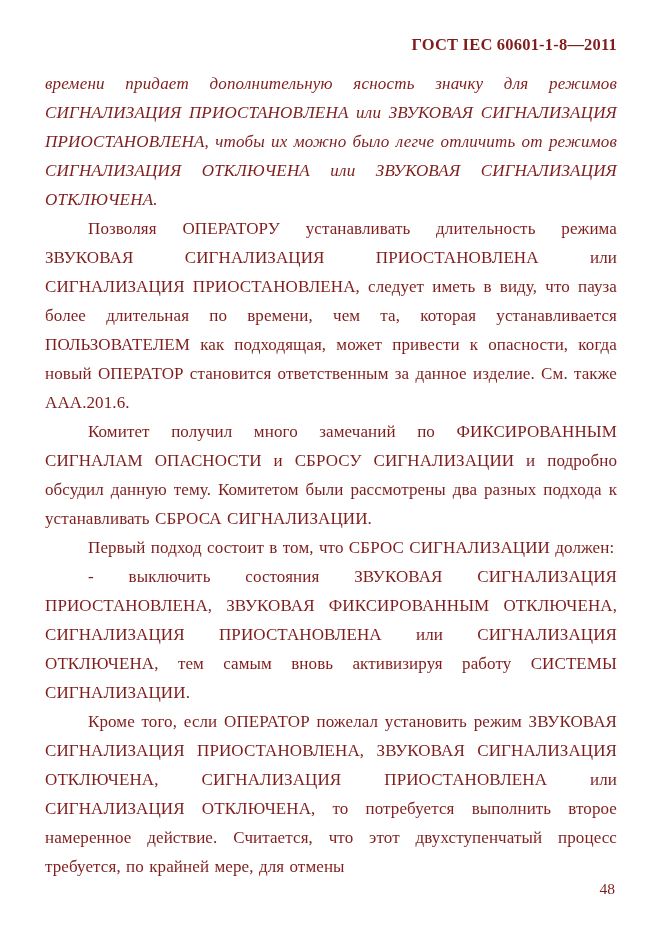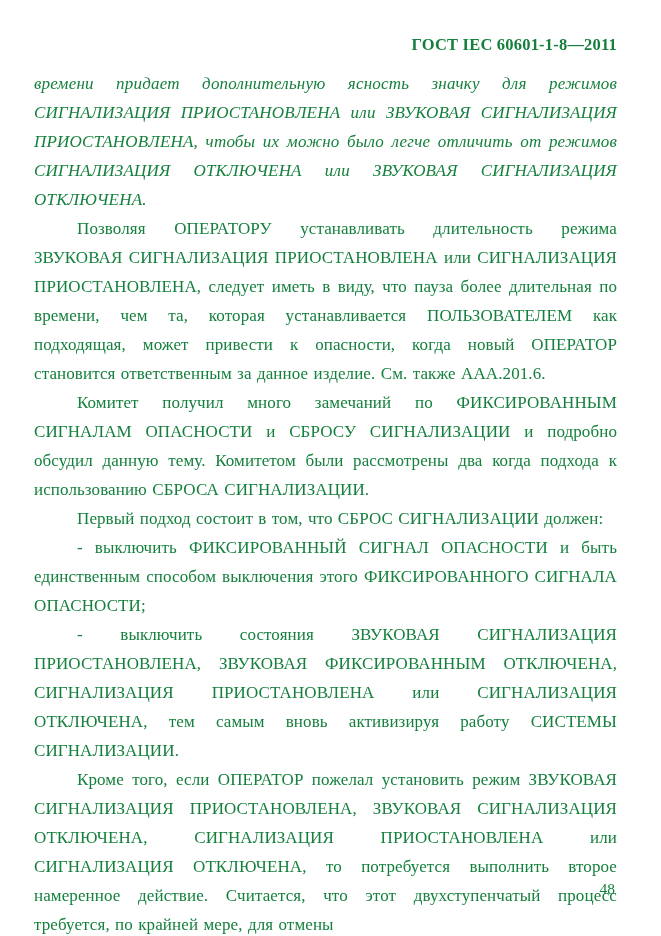--- a/index.html
+++ b/index.html
@@ -7,23 +7,23 @@
     padding: 0;
     background: #ffffff;
   }
   .page {
     position: relative;
     width: 661px;
     height: 936px;
     margin: 0 auto;
     background: #ffffff;
     box-sizing: border-box;
-    padding: 34px 44px 0 34px;
+    padding: 34px 44px 0 45px;
     font-family: "Liberation Serif", "DejaVu Serif", serif;
-    color: #15803d;
+    color: #7f1d1d;
     overflow: hidden;
   }
   .doc-header {
     text-align: right;
     font-weight: bold;
     font-size: 16.5px;
     line-height: 22px;
     margin: 0 0 13px 0;
     letter-spacing: 0.2px;
   }
@@ -62,25 +62,24 @@
 
   <div class="doc-header">ГОСТ IEC 60601-1-8—2011</div>
 
   <div class="content">
 
     <p class="lead-italic">времени придает дополнительную ясность значку для режимов СИГНАЛИЗАЦИЯ ПРИОСТАНОВЛЕНА или ЗВУКОВАЯ СИГНАЛИЗАЦИЯ ПРИОСТАНОВЛЕНА, чтобы их можно было легче отличить от режимов СИГНАЛИЗАЦИЯ ОТКЛЮЧЕНА или ЗВУКОВАЯ СИГНАЛИЗАЦИЯ ОТКЛЮЧЕНА.</p>
 
     <p class="indent">Позволяя ОПЕРАТОРУ устанавливать длительность режима ЗВУКОВАЯ СИГНАЛИЗАЦИЯ ПРИОСТАНОВЛЕНА или СИГНАЛИЗАЦИЯ ПРИОСТАНОВЛЕНА, следует иметь в виду, что пауза более длительная по времени, чем та, которая устанавливается ПОЛЬЗОВАТЕЛЕМ как подходящая, может привести к опасности, когда новый ОПЕРАТОР становится ответственным за данное изделие. См. также ААА.201.6.</p>
 
 
-    <p class="indent">Комитет получил много замечаний по ФИКСИРОВАННЫМ СИГНАЛАМ ОПАСНОСТИ и СБРОСУ СИГНАЛИЗАЦИИ и подробно обсудил данную тему. Комитетом были рассмотрены два когда подхода к использованию СБРОСА СИГНАЛИЗАЦИИ.</p>
+    <p class="indent">Комитет получил много замечаний по ФИКСИРОВАННЫМ СИГНАЛАМ ОПАСНОСТИ и СБРОСУ СИГНАЛИЗАЦИИ и подробно обсудил данную тему. Комитетом были рассмотрены два разных подхода к устанавливать СБРОСА СИГНАЛИЗАЦИИ.</p>
 
     <p class="indent">Первый подход состоит в том, что СБРОС СИГНАЛИЗАЦИИ должен:</p>
 
-    <p class="indent">- выключить ФИКСИРОВАННЫЙ СИГНАЛ ОПАСНОСТИ и быть единственным способом выключения этого ФИКСИРОВАННОГО СИГНАЛА ОПАСНОСТИ;</p>
 
 
     <p class="indent">- выключить состояния ЗВУКОВАЯ СИГНАЛИЗАЦИЯ ПРИОСТАНОВЛЕНА, ЗВУКОВАЯ ФИКСИРОВАННЫМ ОТКЛЮЧЕНА, СИГНАЛИЗАЦИЯ ПРИОСТАНОВЛЕНА или СИГНАЛИЗАЦИЯ ОТКЛЮЧЕНА, тем самым вновь активизируя работу СИСТЕМЫ СИГНАЛИЗАЦИИ.</p>
 
     <p class="indent">Кроме того, если ОПЕРАТОР пожелал установить режим ЗВУКОВАЯ СИГНАЛИЗАЦИЯ ПРИОСТАНОВЛЕНА, ЗВУКОВАЯ СИГНАЛИЗАЦИЯ ОТКЛЮЧЕНА, СИГНАЛИЗАЦИЯ ПРИОСТАНОВЛЕНА или СИГНАЛИЗАЦИЯ ОТКЛЮЧЕНА, то потребуется выполнить второе намеренное действие. Считается, что этот двухступенчатый процесс требуется, по крайней мере, для отмены</p>
 
   </div>
 
   <div class="page-number">48</div>
 

